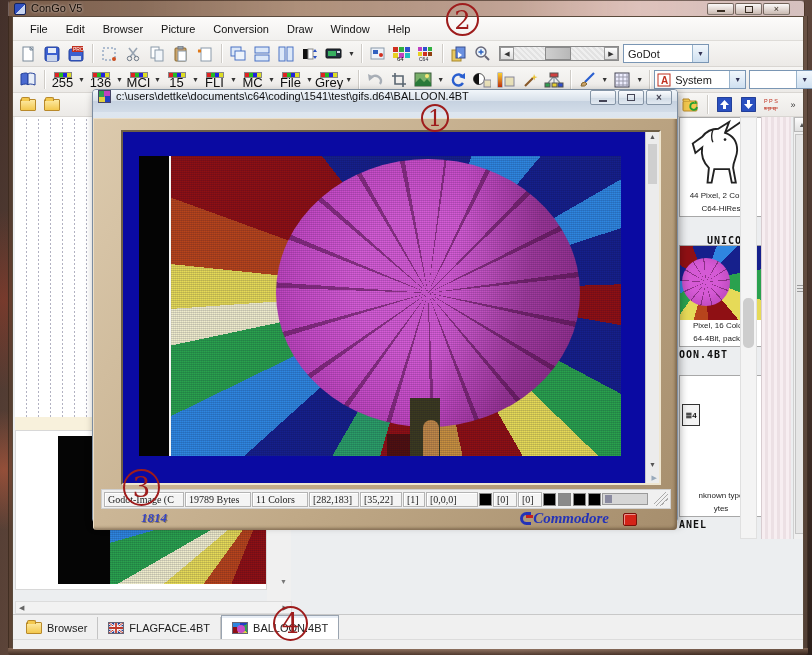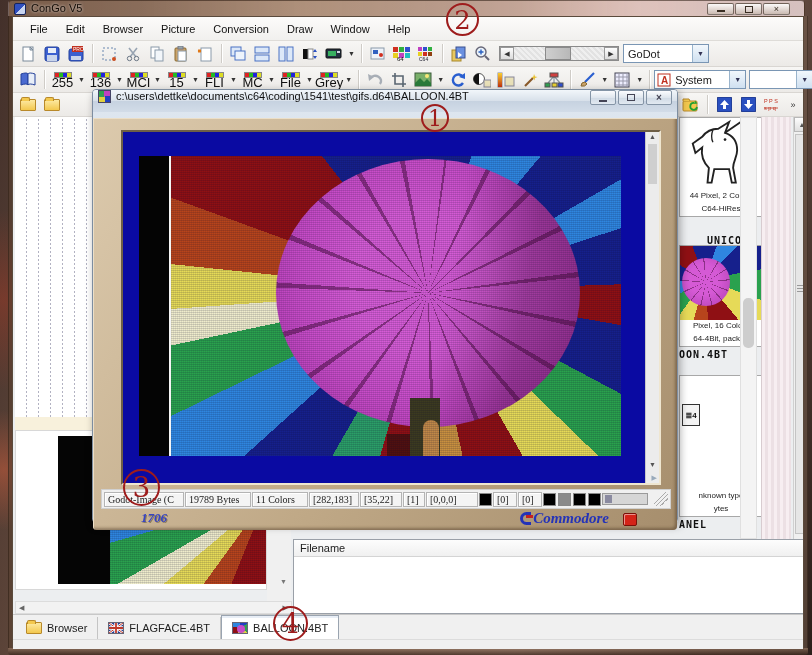--- a/index.html
+++ b/index.html
@@ -590,25 +590,20 @@
     <div class="abs sidebar-scroll">
         <div class="thumbx"></div>
       </div>
     <div class="abs pink-pane"></div>
     <div class="abs right-scroll">
       <div class="up">▲</div>
       <div class="rthumb"></div>
       <div class="grip"></div>
     </div>
 
-    <div class="abs filename-panel">
-      <div class="filename-header">
-          <span>Filename</span>
-        </div>
-    </div>
 
     <div class="abs tabbar" id="tab-bar">
         <div class="tab">
           <span class="fold"></span>
           <span>Browser</span>
         </div>
         <div class="tab">
           <span class="ukflag"><svg width="14" height="10">
               <rect width="14" height="10" fill="#1f3a93"></rect>
               <path d="M0 0 L14 10 M14 0 L0 10" stroke="#fff" stroke-width="2.5"></path>
@@ -680,21 +675,21 @@
           <span class="swatch" style="background: rgb(138, 138, 138);"></span>
           <span class="swatch" style="background: rgb(0, 0, 0);"></span>
           <span class="swatch" style="background: rgb(0, 0, 0);"></span>
         </div>
       <div class="v-progress">
           <div class="pth"></div>
         </div>
       <div class="v-grip"></div>
     </div>
     <div class="monitor-bottom">
-      <div class="logo-1084">1706</div>
+      <div class="logo-1084">1814</div>
       <div class="logo-commodore">
         <span class="c-mark"></span>
         <span class="c-text">Commodore</span>
       </div>
       <div class="power-led"></div>
     </div>
   </div>
 </div>
 
 <div id="annotations">

